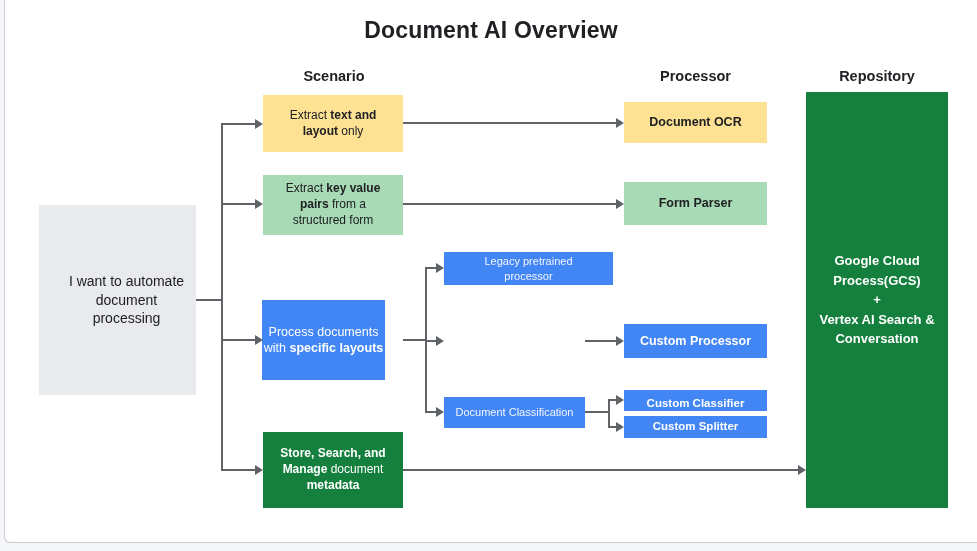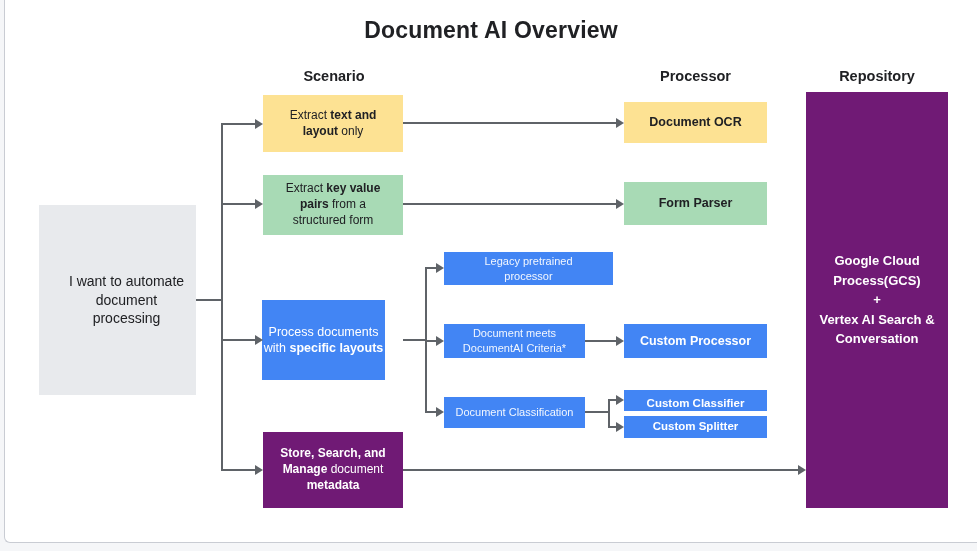--- a/index.html
+++ b/index.html
@@ -29,21 +29,21 @@
   .node{
     position:absolute;display:flex;flex-direction:column;
     justify-content:center;align-items:center;text-align:center;
     box-sizing:border-box;
   }
   .node .ln{line-height:1.32;}
   .yellow{background:#fde293;color:#202124;}
   .green{background:#a8dab5;color:#202124;}
   .blue{background:#4285f4;color:#ffffff;}
   .blue-soft{background:#4285f4;color:rgba(255,255,255,.93);}
-  .dark{background:#701a75;color:#ffffff;}
+  .dark{background:#15803d;color:#ffffff;}
   .graybox{background:#e8eaed;color:#202124;}
   .fs11{font-size:11px;}
   .fs115{font-size:11.5px;}
   .fs12{font-size:12px;}
   .fs125{font-size:12.5px;}
   .fs13{font-size:13px;}
   .fs14{font-size:14px;}
   .repo-text .ln{line-height:1.5;}
   
   .hl{position:absolute;height:2px;background:#5f6368;}
@@ -87,24 +87,20 @@
     </div>
   <div class="node dark fs12" style="left:258px;top:432px;width:140px;height:76px;">
       <div class="ln"><span style="font-weight: 700;">Store, Search, and</span></div>
       <div class="ln"><span style="font-weight: 700;">Manage</span><span> document</span></div>
       <div class="ln"><span style="font-weight: 700;">metadata</span></div>
     </div>
 
   <div class="node blue-soft fs11" style="left:439px;top:252px;width:169px;height:33px;">
       <div class="ln"><span>Legacy pretrained</span></div>
       <div class="ln"><span>processor</span></div>
-    </div>
-  <div class="node blue-soft fs11" style="left:439px;top:324px;width:141px;height:34px;">
-      <div class="ln"><span>Document meets</span></div>
-      <div class="ln"><span>DocumentAI Criteria*</span></div>
     </div>
   <div class="node blue-soft fs11" style="left:439px;top:397px;width:141px;height:31px;">
       <div class="ln"><span>Document Classification</span></div>
     </div>
 
   <div class="node yellow fs125" style="left:619px;top:102px;width:143px;height:41px;">
       <div class="ln"><span style="font-weight: 700;">Document OCR</span></div>
     </div>
   <div class="node green fs125" style="left:619px;top:182px;width:143px;height:43px;">
       <div class="ln"><span style="font-weight: 700;">Form Parser</span></div>

